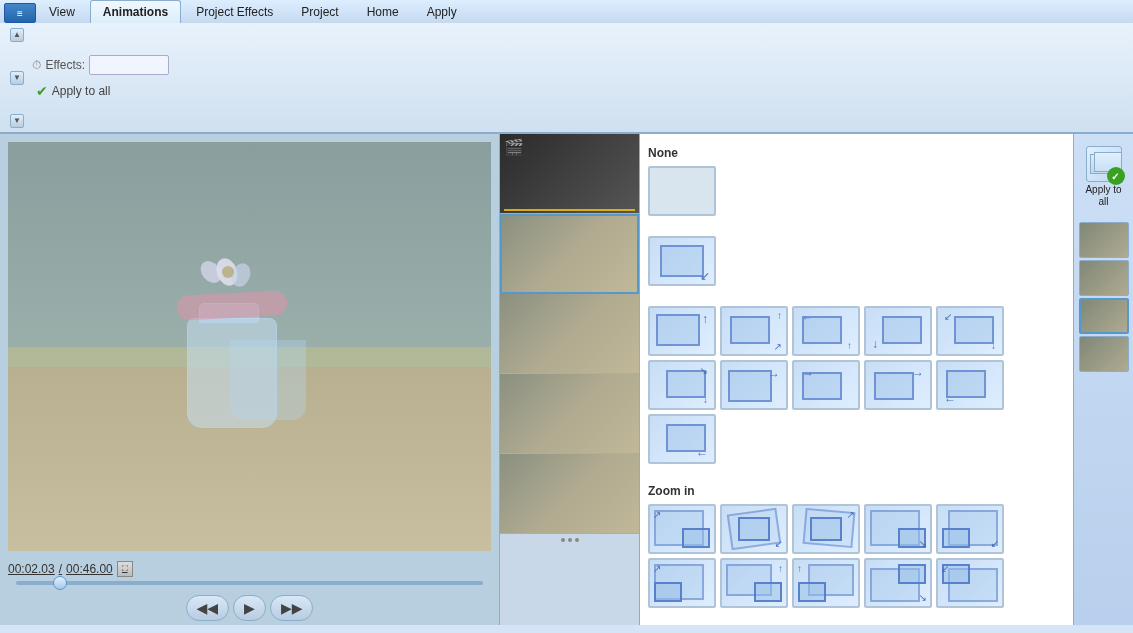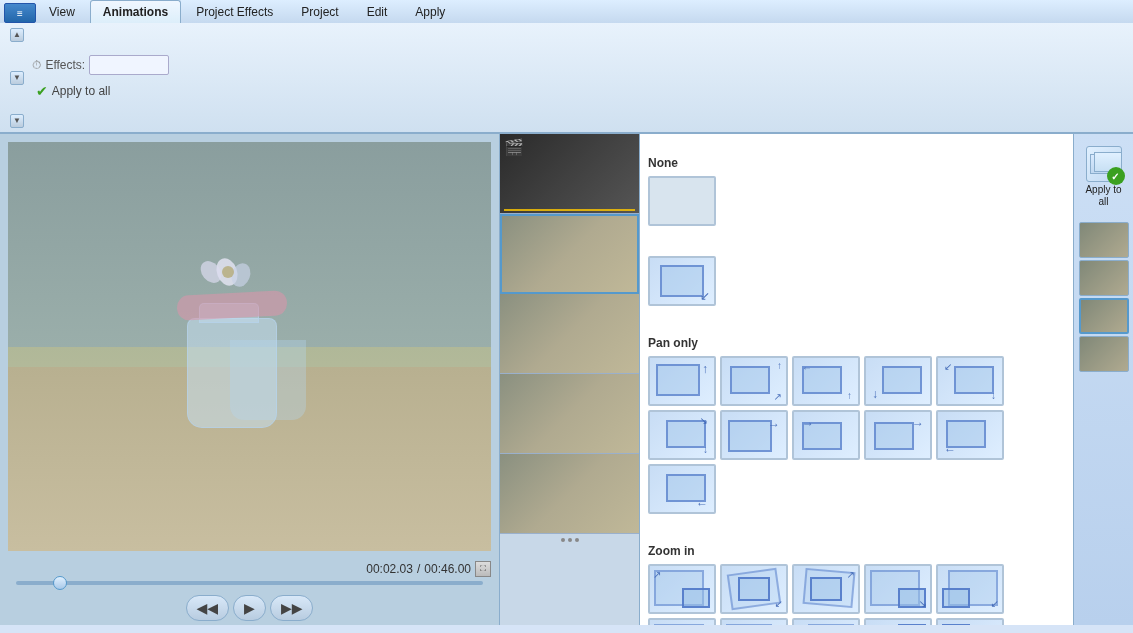--- a/index.html
+++ b/index.html
@@ -32,21 +32,21 @@
     
     .main-area { display: flex; height: calc(633px - 142px); }
 
     
     .video-panel { width: 500px; background: #b8cfe0; display: flex; flex-direction: column; border-right: 1px solid #8aadcc; }
     .video-preview { flex: 1; background: #333; position: relative; display: flex; align-items: center; justify-content: center; overflow: hidden; margin: 8px; }
 
     
     .jar-scene { position: absolute; top: 0; left: 0; right: 0; bottom: 0; background: linear-gradient(to bottom, #9ab0b0 0%, #a8bcc0 40%, #c0ccc8 100%); }
 
-    .time-display { display: flex; justify-content: flex-end; align-items: center; padding: 2px 8px; color: #333; font-size: 11px; gap: 4px; }
+    .time-display { display: flex; align-items: center; padding: 2px 8px; color: #333; font-size: 11px; gap: 4px; text-decoration: underline; }
     .fullscreen-btn { width: 16px; height: 16px; border: 1px solid #888; background: linear-gradient(to bottom, #ddd, #bbb); cursor: pointer; display: flex; align-items: center; justify-content: center; font-size: 8px; }
 
     .playback-controls { display: flex; justify-content: center; align-items: center; gap: 4px; padding: 4px; }
     .play-btn { background: linear-gradient(to bottom, #d8e8f8, #b8cce0); border: 1px solid #8aadcc; border-radius: 14px; padding: 4px 10px; cursor: pointer; font-size: 14px; color: #444; display: flex; align-items: center; gap: 6px; }
 
     .progress-bar { padding: 2px 16px 6px; }
     .progress-track { height: 4px; background: #8aadcc; border-radius: 2px; position: relative; cursor: pointer; }
     .progress-thumb { position: absolute; left: 8%; top: -5px; width: 14px; height: 14px; background: linear-gradient(to bottom, #e0f0ff, #a8c8e8); border: 1px solid #5599cc; border-radius: 50%; cursor: pointer; }
 
     
@@ -56,21 +56,21 @@
     .dot { width: 4px; height: 4px; border-radius: 50%; background: #888; }
 
     
     .panzoom-panel { flex: 1; background: #fff; display: flex; flex-direction: column; overflow: hidden; }
 
     .panzoom-scroll-container { flex: 1; overflow-y: auto; overflow-x: hidden; position: relative; }
     .panzoom-scroll-container::-webkit-scrollbar { width: 14px; }
     .panzoom-scroll-container::-webkit-scrollbar-track { background: #d0d8e8; }
     .panzoom-scroll-container::-webkit-scrollbar-thumb { background: linear-gradient(to right, #b0c0d8, #c8d4e8); border: 1px solid #a0b0c8; }
 
-    .pz-section { padding: 22px 8px 2px; }
+    .pz-section { padding: 12px 8px 2px; }
     .pz-section-title { font-size: 12px; font-weight: 600; color: #333; margin-bottom: 6px; display: flex; align-items: center; gap: 4px; }
     .pz-grid { display: flex; flex-wrap: wrap; gap: 4px; margin-bottom: 6px; }
     .pz-thumb { width: 68px; height: 50px; border: 2px solid #b0c4d8; border-radius: 2px; background: linear-gradient(135deg, #c8ddf5, #deeeff); cursor: pointer; position: relative; overflow: hidden; display: flex; align-items: center; justify-content: center; }
     .pz-thumb.none { background: #e4ecf4; }
 
     
     .apply-panel { width: 60px; background: linear-gradient(to bottom, #ccdff5, #b8d0ed); border-left: 1px solid #8aadcc; display: flex; flex-direction: column; align-items: center; padding: 8px 4px; gap: 6px; overflow: hidden; }
     .apply-btn-large { display: flex; flex-direction: column; align-items: center; gap: 2px; cursor: pointer; padding: 4px; border-radius: 3px; }
     .apply-icon { width: 36px; height: 36px; background: linear-gradient(135deg, #e0f0ff, #c0d8f0); border: 1px solid #8aadcc; border-radius: 3px; display: flex; align-items: center; justify-content: center; position: relative; }
     .apply-icon .check-circle { width: 18px; height: 18px; background: #3aa020; border-radius: 50%; position: absolute; bottom: -4px; right: -4px; display: flex; align-items: center; justify-content: center; color: white; font-size: 10px; font-weight: bold; }
@@ -89,21 +89,21 @@
 </head>
 <body>
 
 <div class="ribbon">
   <div class="ribbon-tabs">
     <div class="app-icon">≡</div>
     <div class="ribbon-tab">View</div>
     <div class="ribbon-tab active">Animations</div>
     <div class="ribbon-tab">Project Effects</div>
     <div class="ribbon-tab">Project</div>
-    <div class="ribbon-tab">Edit</div>
+    <div class="ribbon-tab">Home</div>
     <div class="ribbon-tab">Apply</div>
   </div>
 
   <div class="ribbon-content">
 
     <div class="scroll-arrow">
       <div class="scroll-arrow-btn">▲</div>
       <div class="scroll-arrow-btn">▼</div>
       <div class="scroll-arrow-btn">▼</div>
     </div>
@@ -217,21 +217,20 @@
 
               <div style="position:absolute;width:44px;height:32px;border:2px solid rgba(80,120,200,0.7);background:rgba(150,190,230,0.4);">
                 <div style="position:absolute;bottom:-8px;right:-8px;font-size:12px;color:rgba(60,100,180,0.9);">↙</div>
               </div>
             </div>
           </div>
         </div>
       </div>
 
       <div class="pz-section">
-        <div class="pz-section-title">Pan only</div>
         <div class="pz-grid">
 
           <div class="pz-thumb">
             <div class="pz-decoration">
               <div style="position:absolute;top:6px;left:6px;width:44px;height:32px;border:2px solid rgba(80,120,200,0.7);background:rgba(150,190,230,0.4);"></div>
               <div style="position:absolute;top:4px;right:6px;font-size:12px;color:rgba(60,100,180,0.9);">↑</div>
             </div>
           </div>
           <div class="pz-thumb">
             <div class="pz-decoration">

